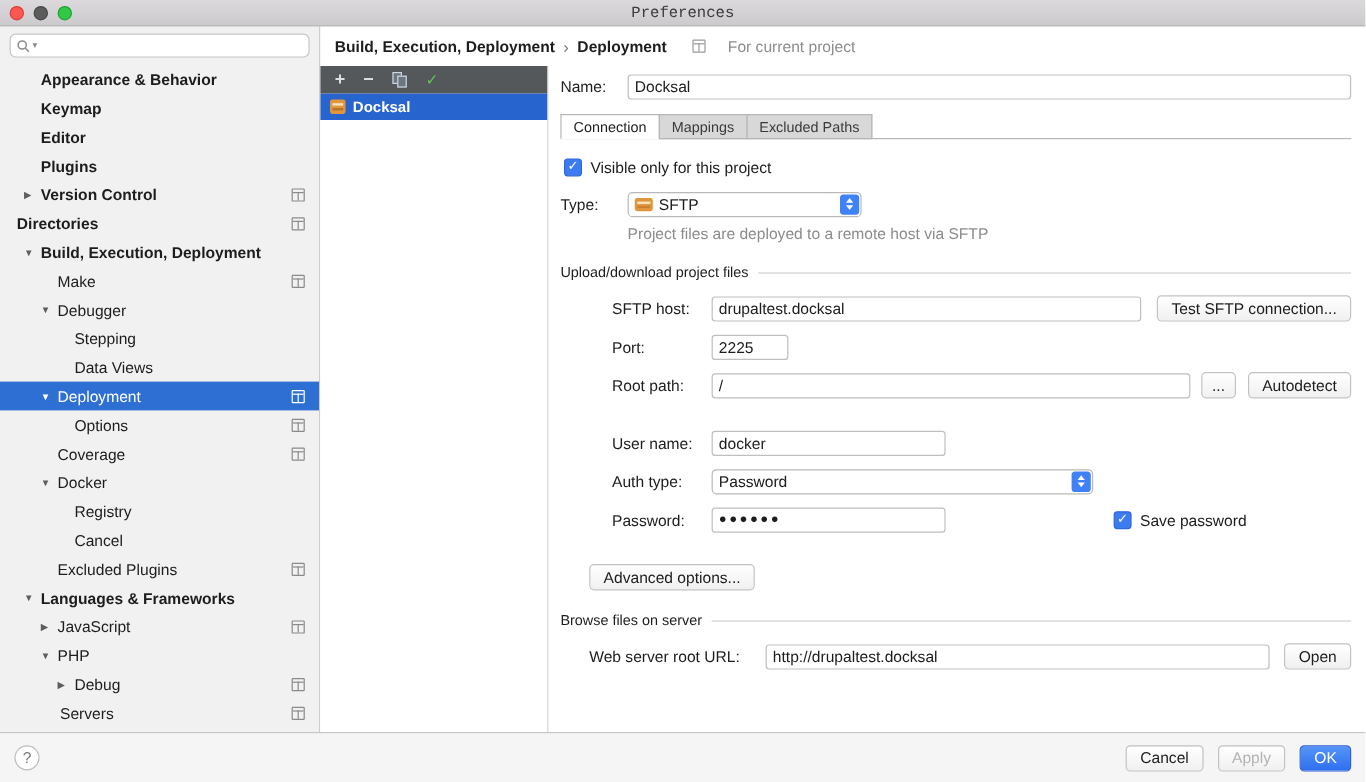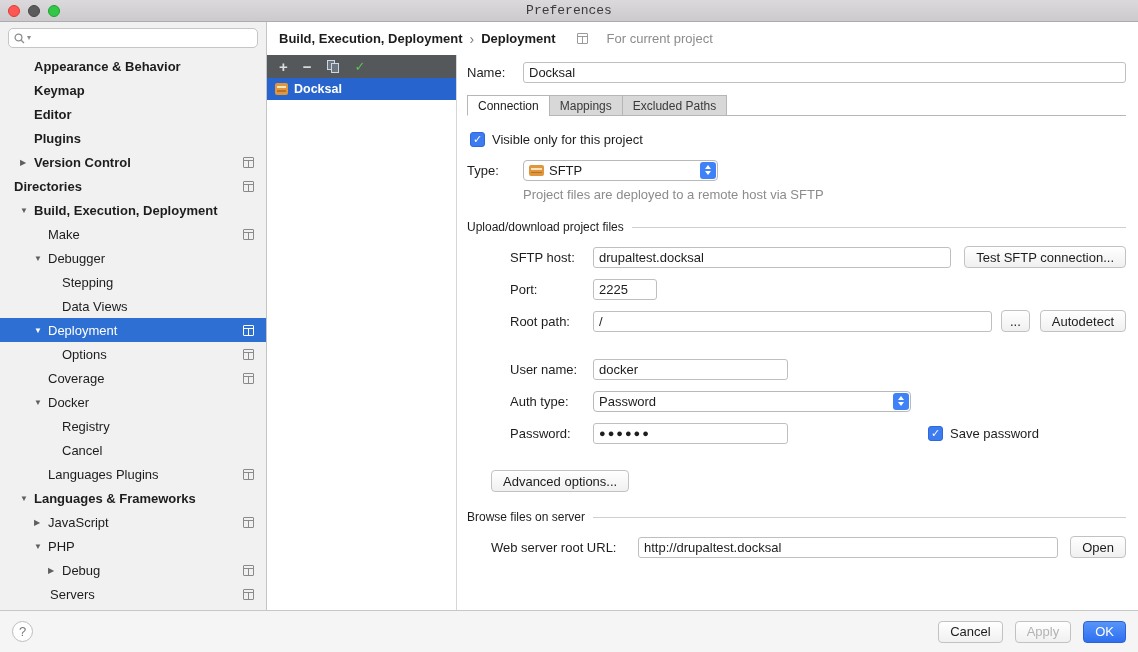--- a/index.html
+++ b/index.html
@@ -204,21 +204,21 @@
           <div class="tree-row" style="padding-left: 48px;">
             <span class="tree-arrow"></span>
             <span class="tree-label">Registry</span>
           </div>
           <div class="tree-row" style="padding-left: 48px;">
             <span class="tree-arrow"></span>
             <span class="tree-label">Cancel</span>
           </div>
           <div class="tree-row" style="padding-left: 34px;">
             <span class="tree-arrow"></span>
-            <span class="tree-label">Languages Plugins</span>
+            <span class="tree-label">Excluded Plugins</span>
             <span class="proj-icon"></span>
           </div>
           <div class="tree-row bold" style="padding-left: 20px;">
             <span class="tree-arrow">▼</span>
             <span class="tree-label">Languages &amp; Frameworks</span>
           </div>
           <div class="tree-row" style="padding-left: 34px;">
             <span class="tree-arrow">▶</span>
             <span class="tree-label">JavaScript</span>
             <span class="proj-icon"></span>

